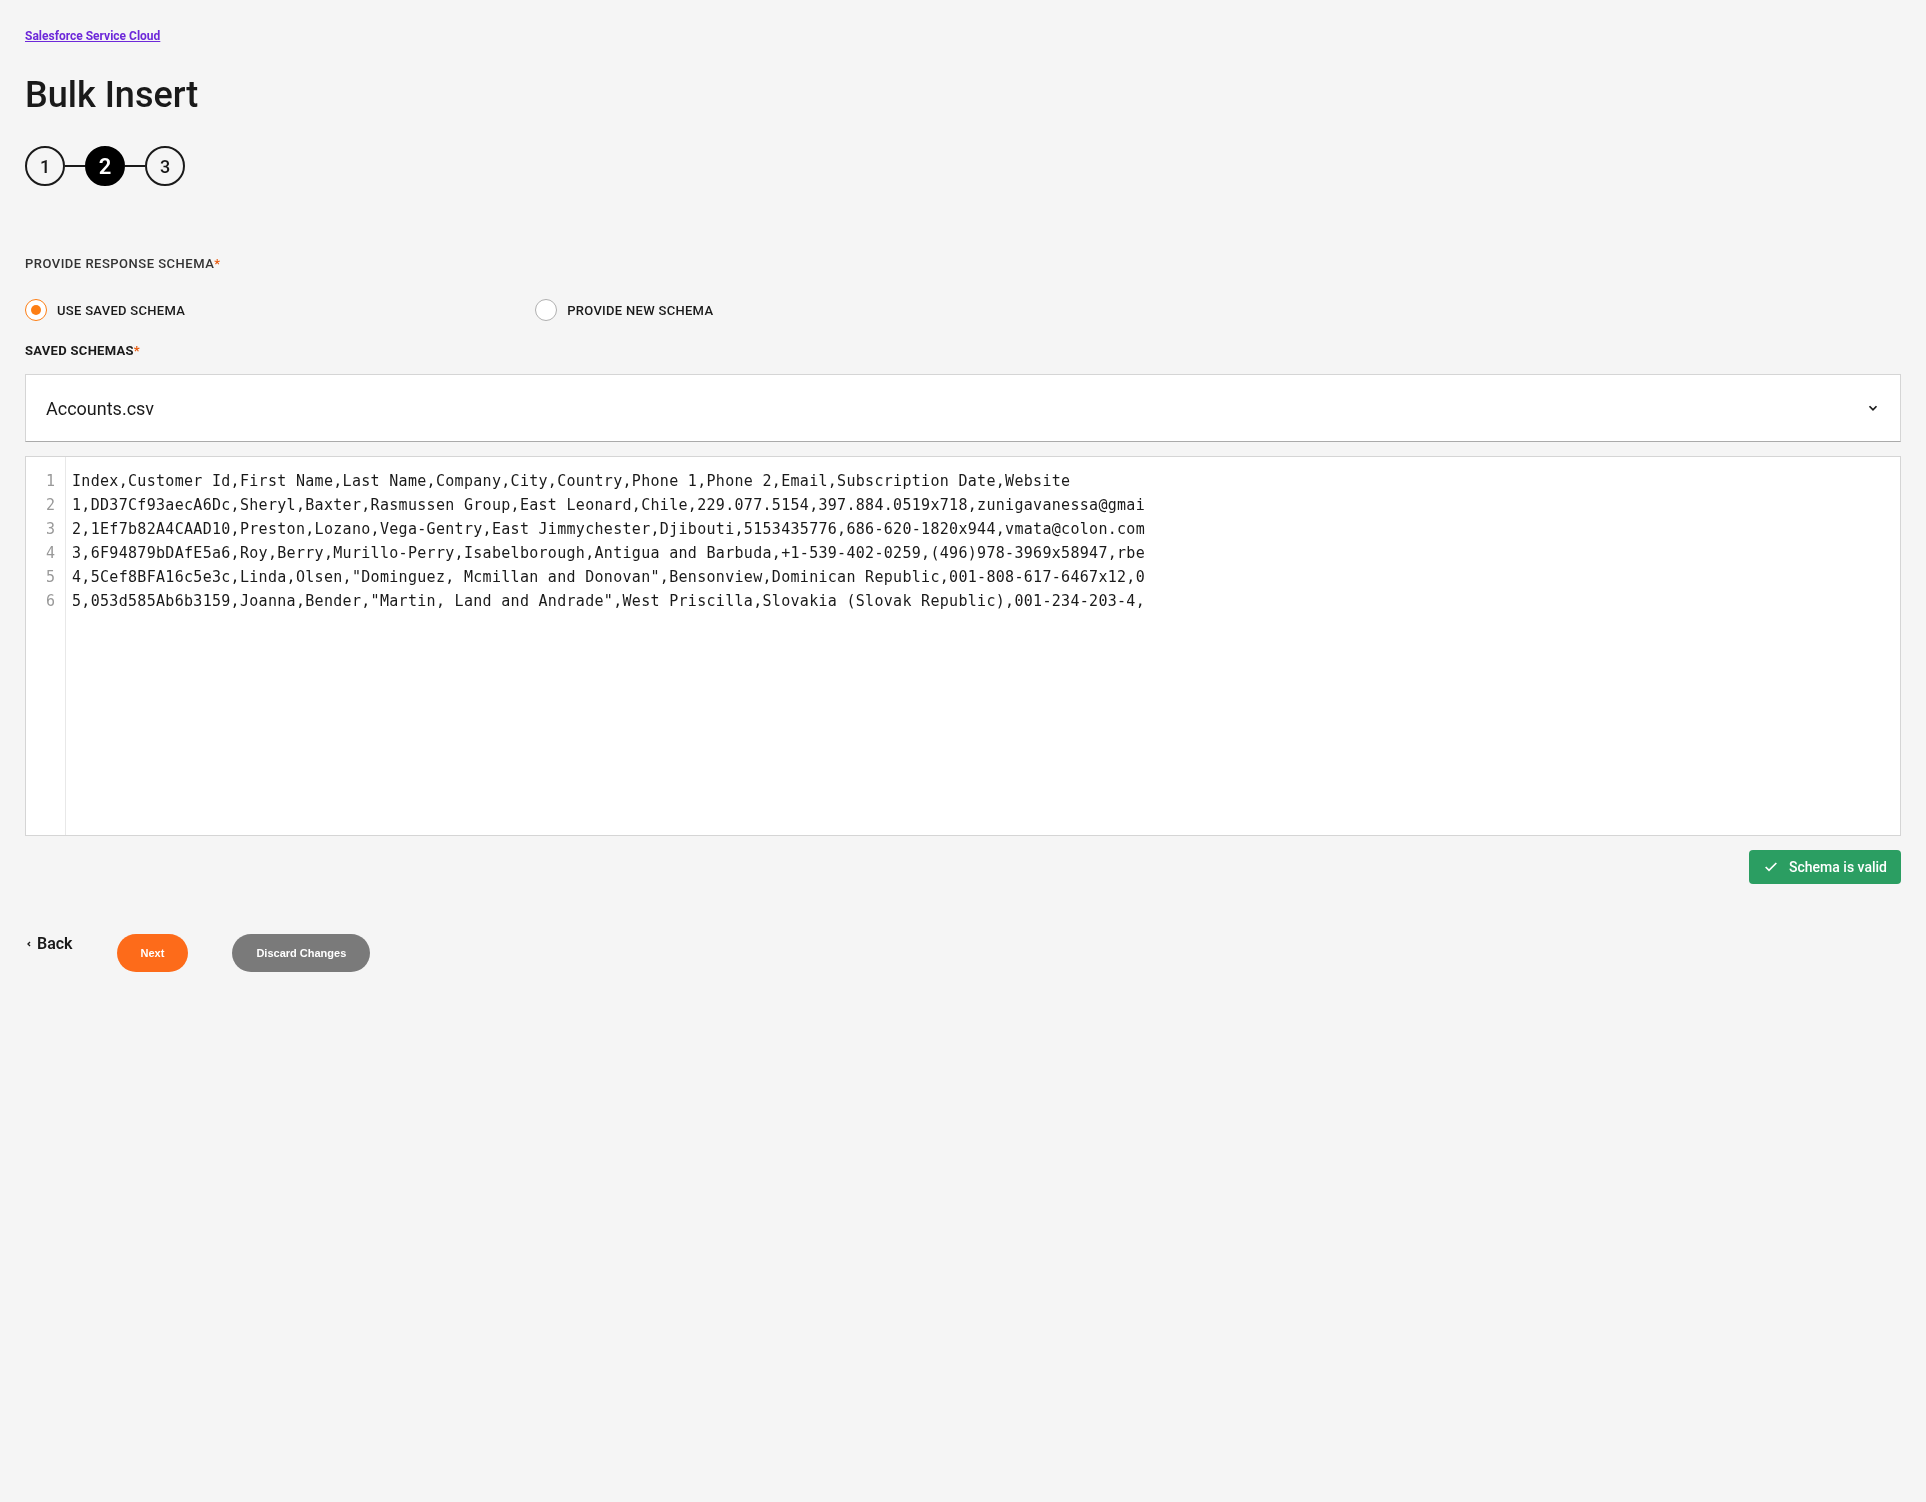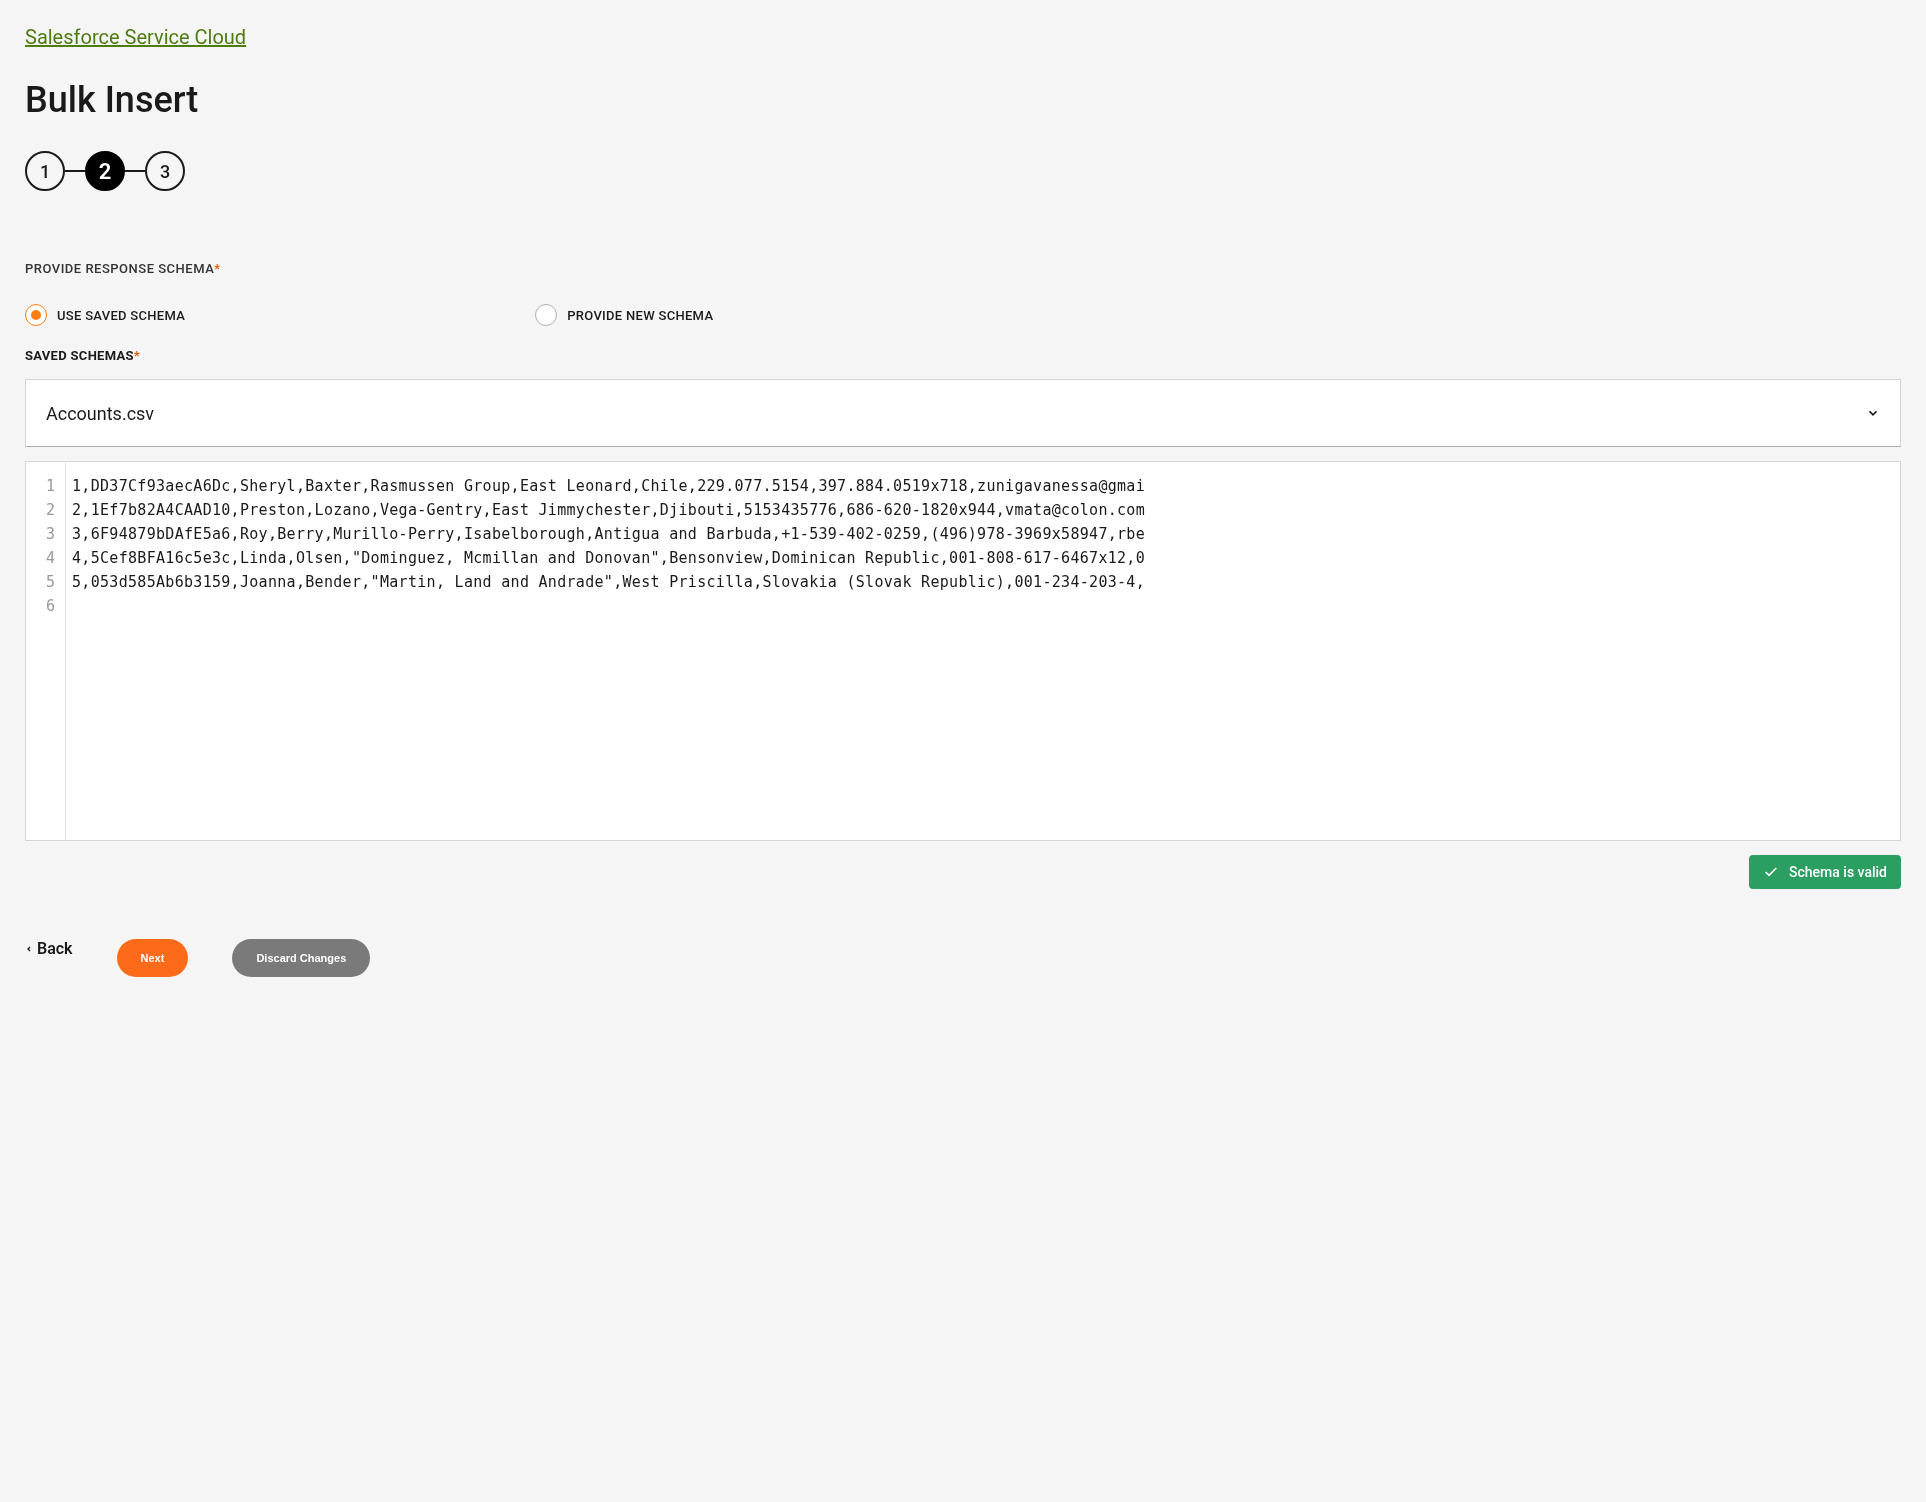--- a/index.html
+++ b/index.html
@@ -7,25 +7,26 @@
     margin: 0;
     padding: 0;
   }
   body {
     font-family: -apple-system, BlinkMacSystemFont, "Segoe UI", Roboto, Helvetica, Arial, sans-serif;
     background: #f5f5f5;
     padding: 25px;
     color: #1a1a1a;
   }
   .breadcrumb-link {
-    font-size: 20px;
+    font-size: 12px;
     text-decoration: underline;
-    color: #4d7c0f;
+    color: #6d28d9;
     cursor: pointer;
     display: inline-block;
+    font-weight: bold;
   }
   .page-title {
     font-size: 36px;
     font-weight: 500;
     margin-top: 30px;
     margin-bottom: 30px;
   }
   .stepper {
     display: flex;
     align-items: center;
@@ -281,20 +282,21 @@
 <div class="code-editor">
   <div class="gutter" id="gutter">
       <div class="line-number">1</div>
       <div class="line-number">2</div>
       <div class="line-number">3</div>
       <div class="line-number">4</div>
       <div class="line-number">5</div>
       <div class="line-number">6</div>
     </div>
   <div class="code-area-wrapper" id="code-area">
+      <div class="code-line">Index,Customer Id,First Name,Last Name,Company,City,Country,Phone 1,Phone 2,Email,Subscription Date,Website</div>
       <div class="code-line">1,DD37Cf93aecA6Dc,Sheryl,Baxter,Rasmussen Group,East Leonard,Chile,229.077.5154,397.884.0519x718,zunigavanessa@gmai</div>
       <div class="code-line">2,1Ef7b82A4CAAD10,Preston,Lozano,Vega-Gentry,East Jimmychester,Djibouti,5153435776,686-620-1820x944,vmata@colon.com</div>
       <div class="code-line">3,6F94879bDAfE5a6,Roy,Berry,Murillo-Perry,Isabelborough,Antigua and Barbuda,+1-539-402-0259,(496)978-3969x58947,rbe</div>
       <div class="code-line">4,5Cef8BFA16c5e3c,Linda,Olsen,"Dominguez, Mcmillan and Donovan",Bensonview,Dominican Republic,001-808-617-6467x12,0</div>
       <div class="code-line">5,053d585Ab6b3159,Joanna,Bender,"Martin, Land and Andrade",West Priscilla,Slovakia (Slovak Republic),001-234-203-4,</div>
     </div>
 </div>
 
 <div class="validation-row">
   <div class="valid-badge">

